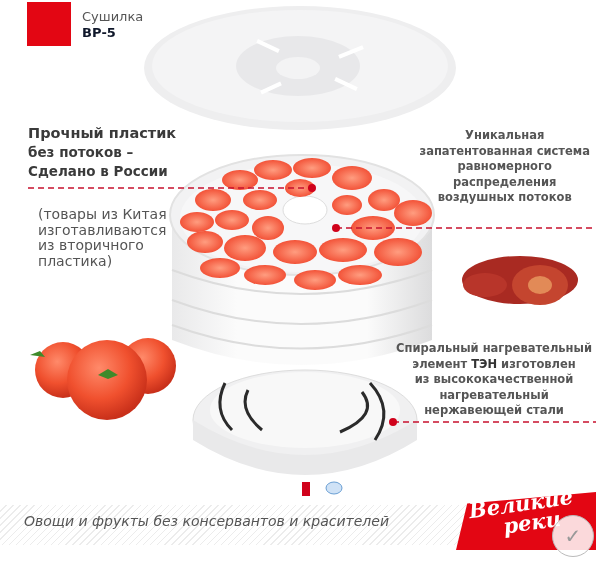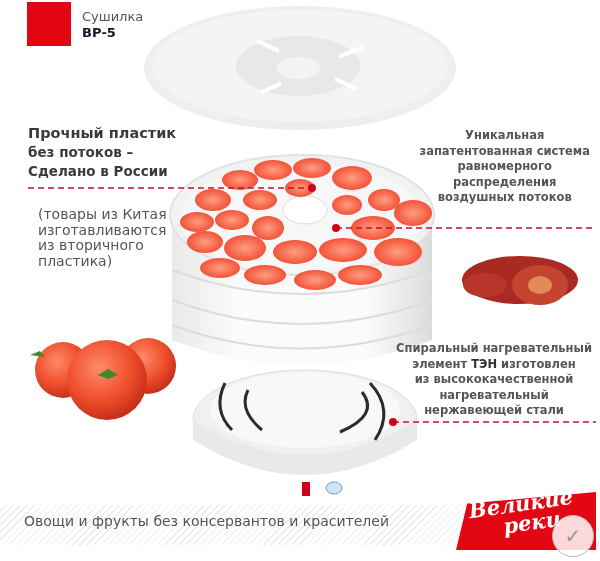--- a/index.html
+++ b/index.html
@@ -10,21 +10,21 @@
   .brand-model{left:82px;top:25px;font-size:13px;font-weight:bold;color:#0f172a;}
   .left-heading{left:28px;top:124px;font-size:13.5px;font-weight:bold;color:#3a3a3a;line-height:19px;}
   .left-heading div:first-child{font-size:14.5px;}
   .left-note{left:26px;top:207px;font-size:14px;color:#555;line-height:15.5px;margin-left:12px;}
   .right-note{font-size:11.5px;color:#555;line-height:15.5px;text-align:center;font-weight:bold;}
   .rn1{right:10px;top:128px;}
   .rn2{right:8px;top:341px;}
   .rn2 b{color:#333;}
   .footer-band{left:0;top:505px;width:470px;height:40px;
     background:repeating-linear-gradient(135deg,#fff 0 4px,#ececec 4px 5px);}
-  .footer-text{left:24px;top:513px;font-size:14px;color:#555;font-family:"DejaVu Sans",sans-serif;}
+  .footer-text{left:24px;top:513px;font-size:14px;font-style:italic;color:#555;font-family:"DejaVu Sans",sans-serif;}
   .logo-red{left:456px;top:492px;width:140px;height:58px;background:#e30613;
     clip-path:polygon(8% 20%,100% 0,100% 100%,0 100%);}
   .logo-text{left:470px;top:494px;color:#fff;font-family:"DejaVu Serif",serif;font-style:italic;font-weight:bold;font-size:21px;line-height:20px;transform:rotate(-8deg);}
   .stamp{left:552px;top:515px;width:40px;height:40px;border:1.5px solid #bbb;border-radius:50%;background:rgba(255,255,255,.85);color:#999;font-size:20px;text-align:center;line-height:40px;}
 </style>
 </head>
 <body>
 
 <div class="abs brand-square"></div>
 <div class="abs brand-title">Сушилка</div>

